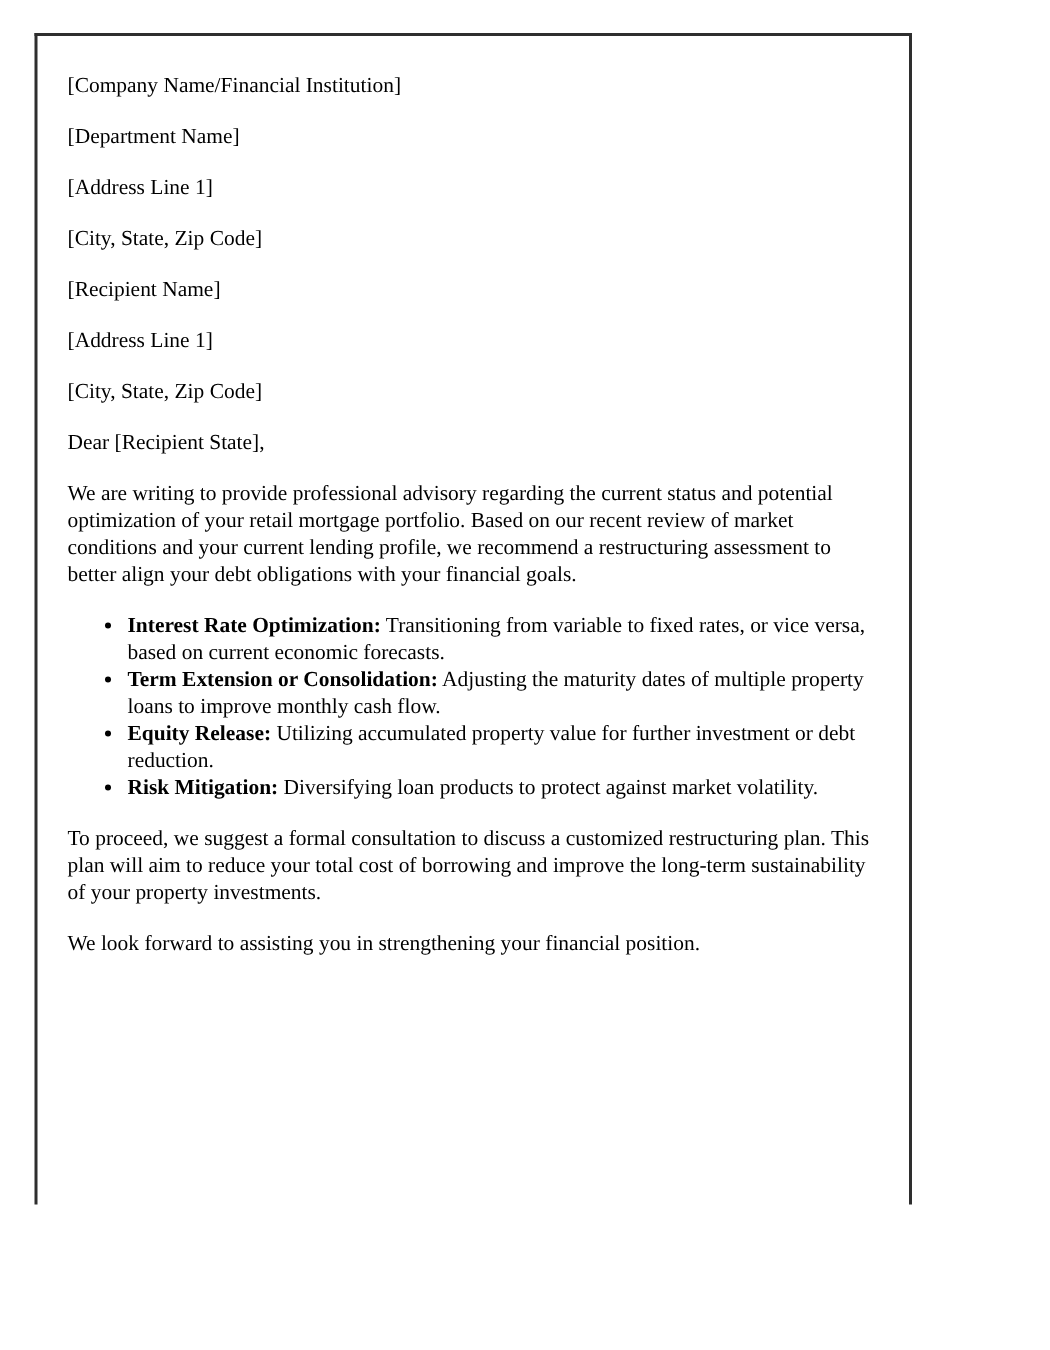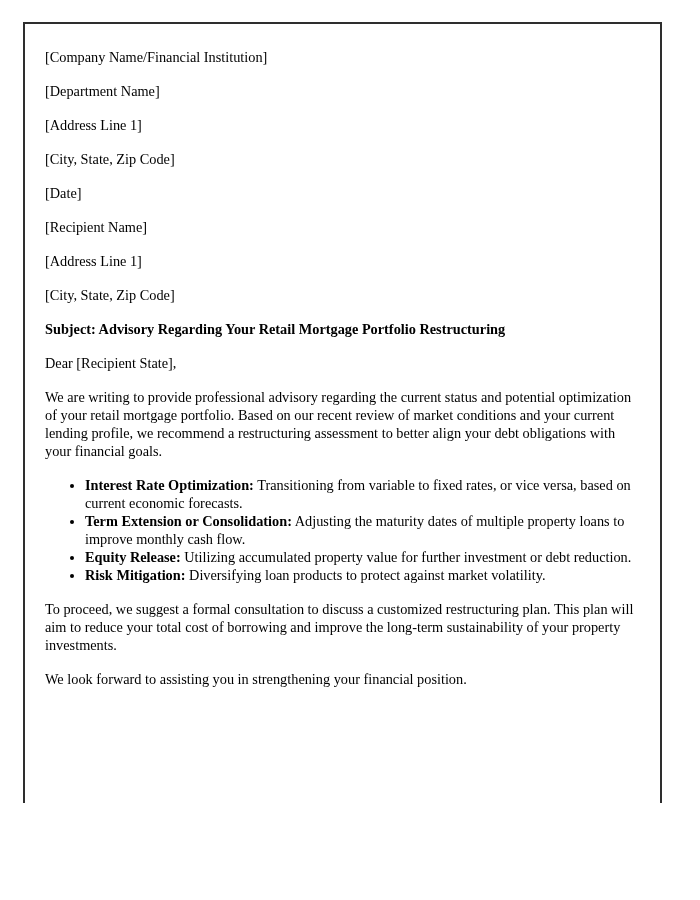--- a/index.html
+++ b/index.html
@@ -12,21 +12,21 @@
     height: 900px;
     position: relative;
     overflow: hidden;
     font-family: "Liberation Serif", "DejaVu Serif", serif;
     color: #000000;
   }
   .page {
     position: absolute;
     left: 23px;
     top: 22px;
-    width: 639px;
+    width: 585px;
     height: 781px;
     box-sizing: border-box;
     border: 2px solid #2e2e2e;
     border-bottom: none;
     background: #ffffff;
     padding: 24px 24px 0 20px;
     overflow: hidden;
   }
   .page p {
     margin: 0 0 16px 0;
@@ -53,27 +53,25 @@
 </style>
 </head>
 <body>
 
 <div class="page">
 
   <p>[Company Name/Financial Institution]</p>
   <p>[Department Name]</p>
   <p>[Address Line 1]</p>
   <p>[City, State, Zip Code]</p>
-  <p>[Date]</p>
 
   <p>[Recipient Name]</p>
   <p>[Address Line 1]</p>
   <p>[City, State, Zip Code]</p>
 
-  <p class="subject">Subject: Advisory Regarding Your Retail Mortgage Portfolio Restructuring</p>
 
   <p>Dear [Recipient State],</p>
 
   <p>We are writing to provide professional advisory regarding the current status and potential optimization of your retail mortgage portfolio. Based on our recent review of market conditions and your current lending profile, we recommend a restructuring assessment to better align your debt obligations with your financial goals.</p>
 
 
   <ul class="advice-list">
     <li><span class="lead">Interest Rate Optimization:</span> <span>Transitioning from variable to fixed rates, or vice versa, based on current economic forecasts.</span></li>
     <li><span class="lead">Term Extension or Consolidation:</span> <span>Adjusting the maturity dates of multiple property loans to improve monthly cash flow.</span></li>
     <li><span class="lead">Equity Release:</span> <span>Utilizing accumulated property value for further investment or debt reduction.</span></li>

